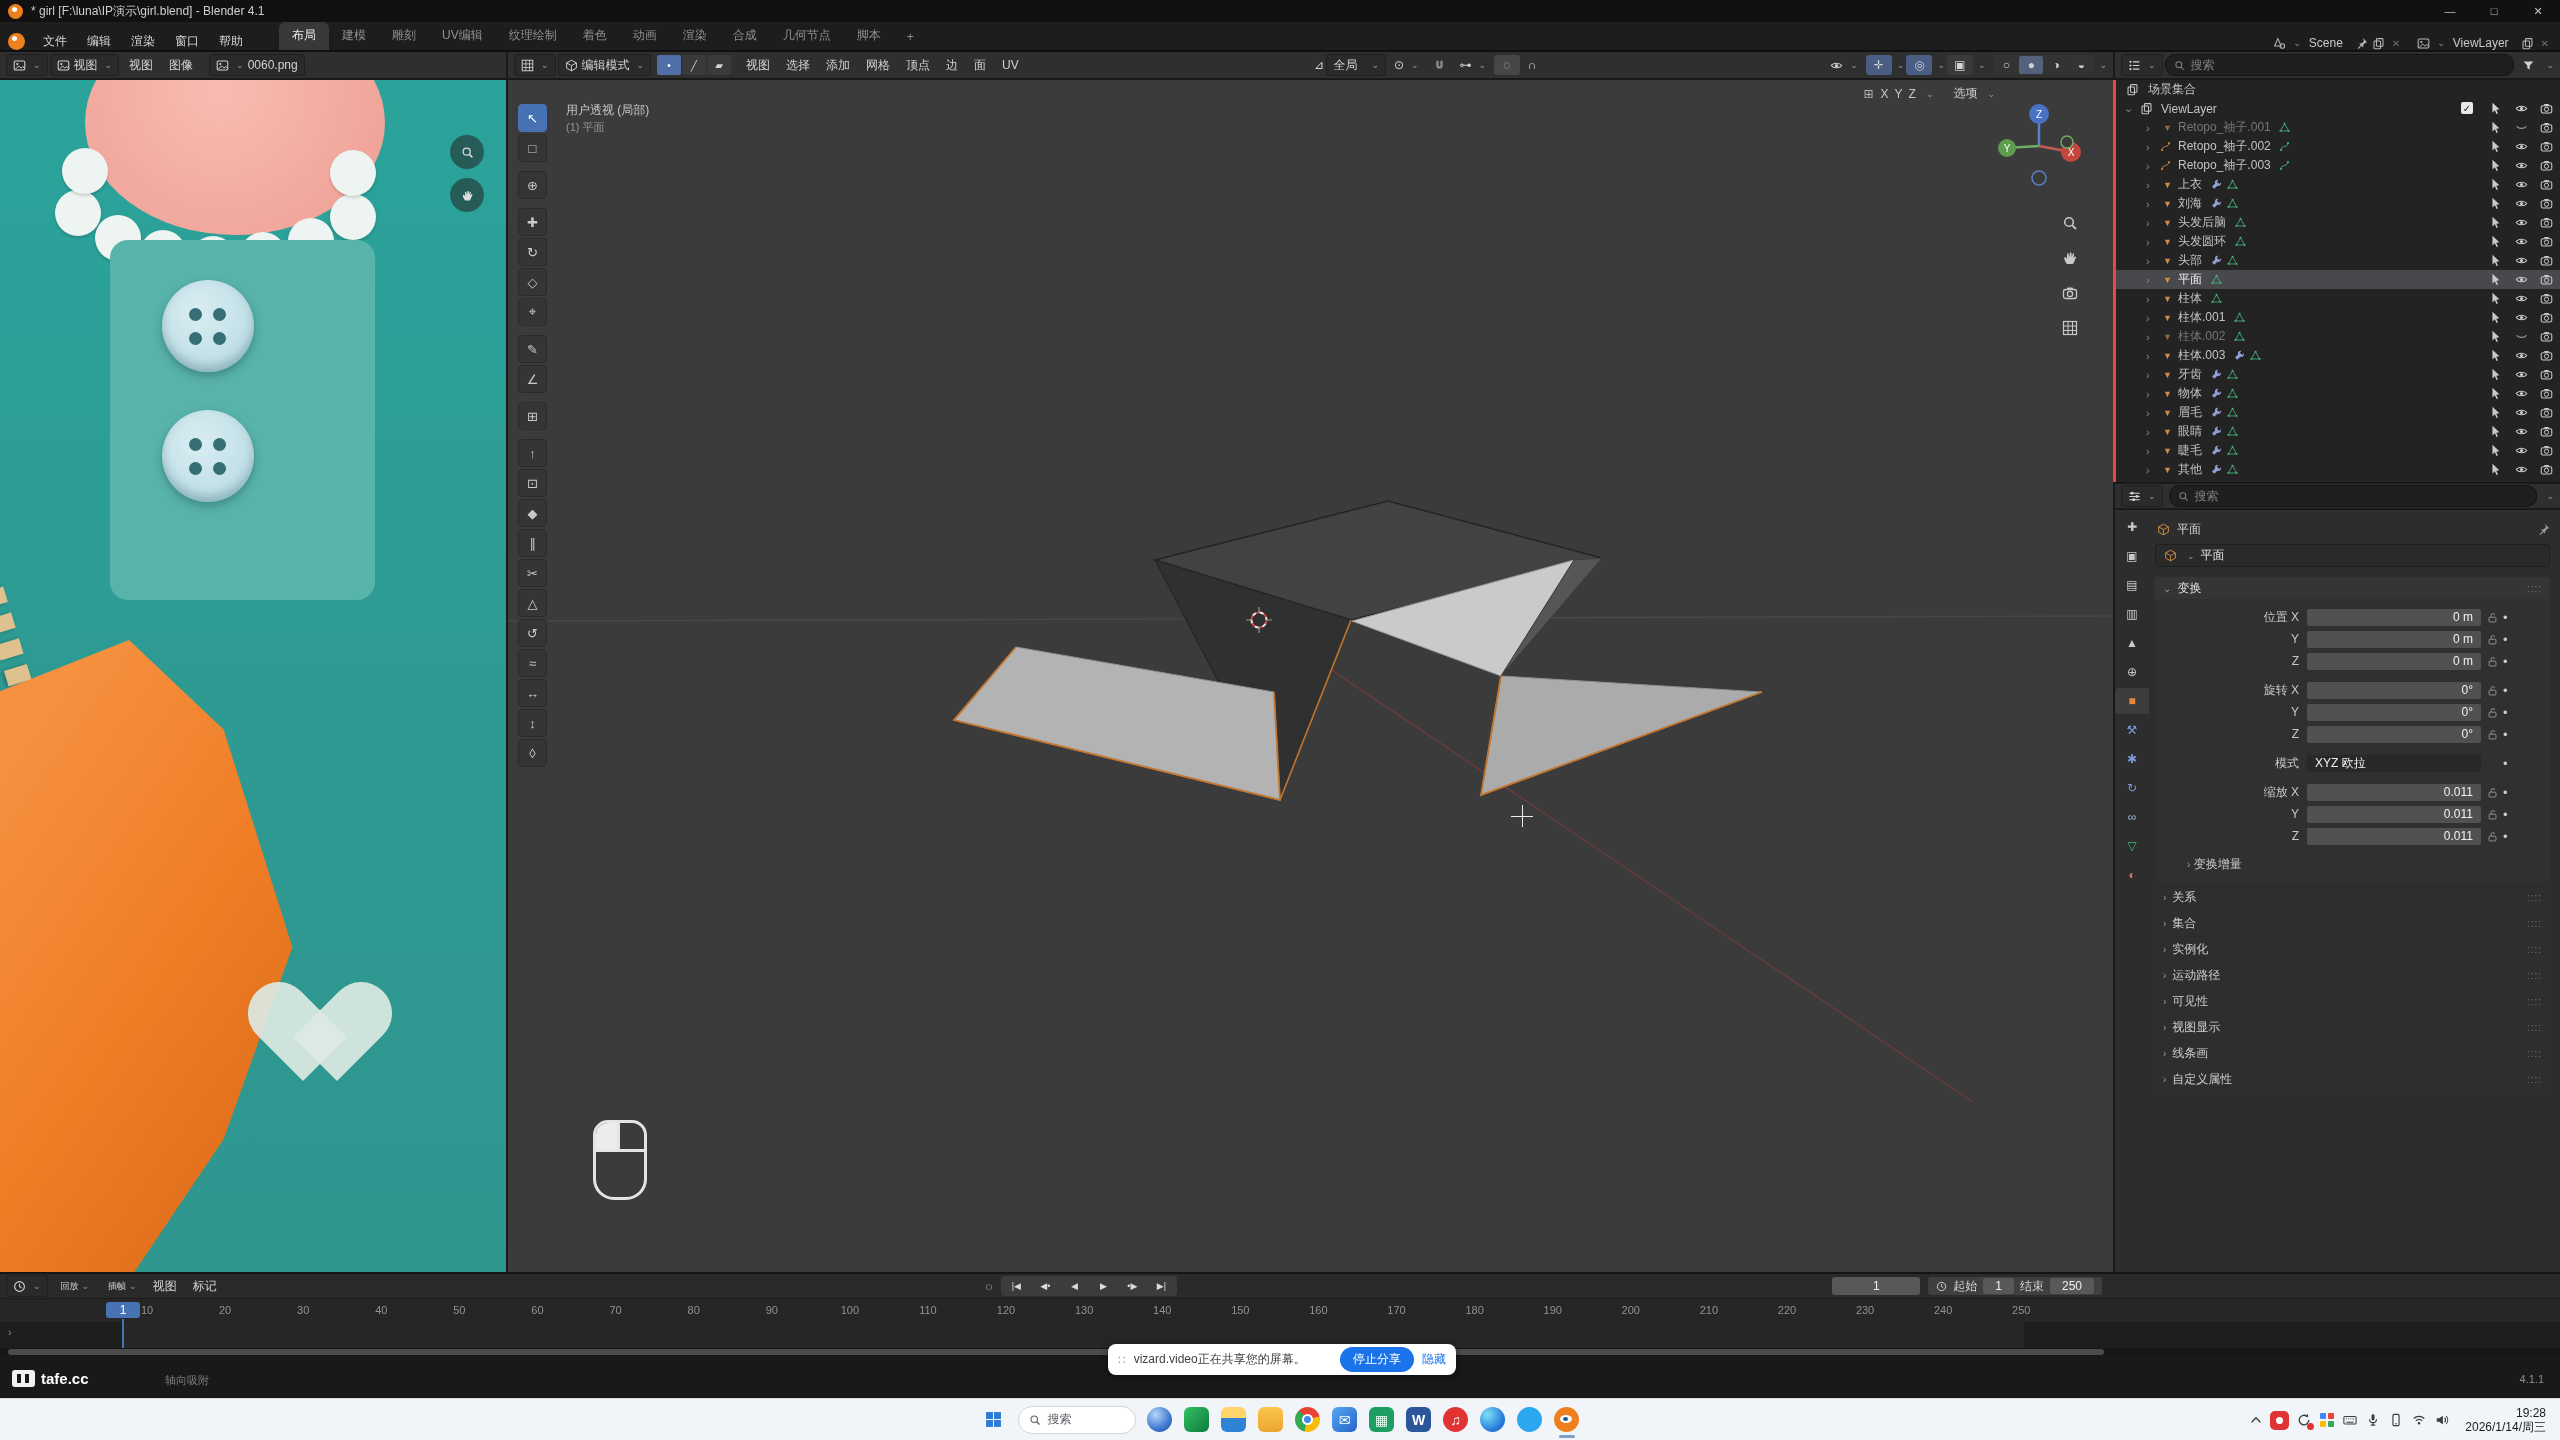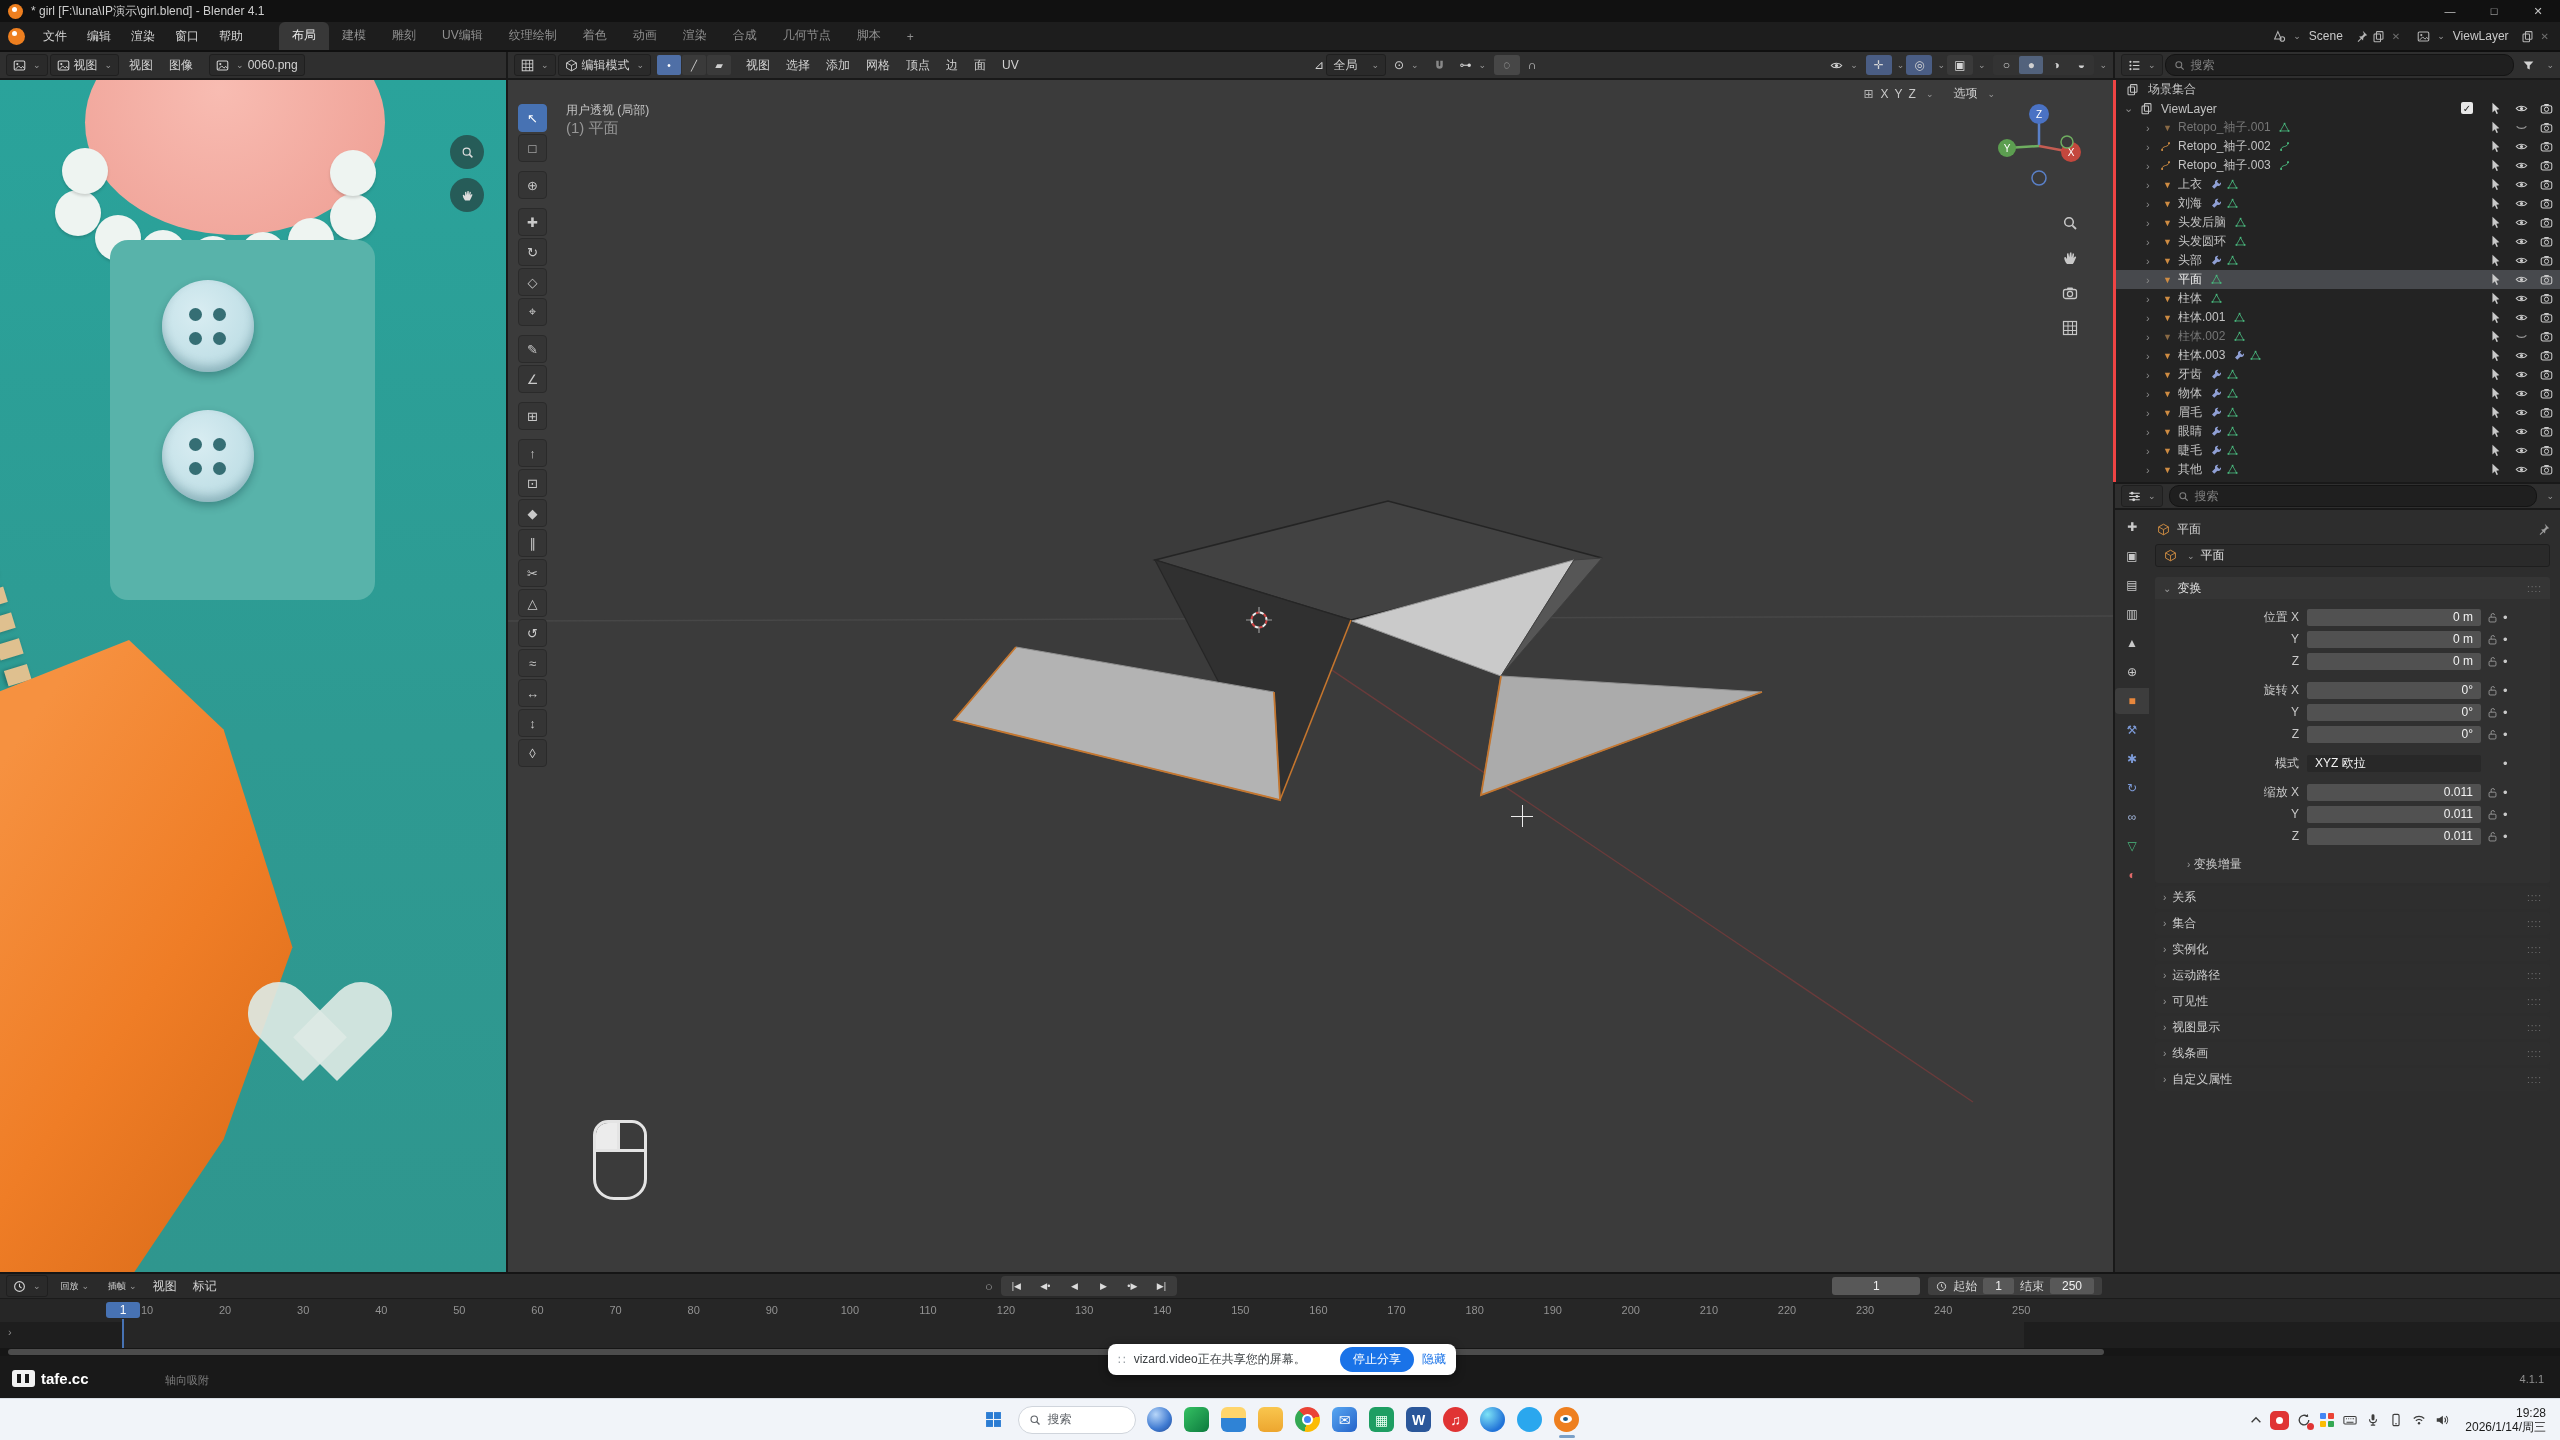--- a/index.html
+++ b/index.html
@@ -13,21 +13,21 @@
   
   #titlebar{left:0;top:0;width:2560px;height:22px;background:#111;display:flex;align-items:center;
             padding-left:8px;box-sizing:border-box;color:#cfcfcf;}
   .blogo{width:15px;height:15px;border-radius:50%;background:#ee7f1f;position:relative;margin-right:8px;}
   .blogo::after{content:"";position:absolute;left:4px;top:3px;width:5px;height:5px;border-radius:50%;background:#fff;}
   #winbtns{margin-left:auto;display:flex;height:100%;}
   .wbtn{width:44px;height:100%;display:flex;align-items:center;justify-content:center;color:#c4c4c4;font-size:11px;}
   
   #menubar{left:0;top:22px;width:2560px;height:30px;background:#1d1d1d;display:flex;align-items:flex-end;
            box-sizing:border-box;border-bottom:2px solid #101010;}
-  #menubar .inner{display:flex;align-items:center;height:28px;width:100%;padding:0 8px;}
+  #menubar .inner{display:flex;align-items:flex-end;height:28px;width:100%;padding:0 8px;}
   .menu-item{padding:0 10px;height:100%;display:flex;align-items:center;color:#d4d4d4;}
   #tabs{display:flex;align-items:flex-end;height:28px;margin-left:26px;}
   .wtab{padding:5px 13px 6px;border-radius:6px 6px 0 0;color:#909090;white-space:nowrap;}
   .wtab.active{background:#383838;color:#eaeaea;}
   #scenebar{margin-left:auto;display:flex;align-items:center;gap:4px;color:#c9c9c9;}
   .sc-ic{color:#b5b5b5;}
   .dimx{color:#6f6f6f;font-size:10px;padding:0 3px;}
   
   .edhead{top:52px;height:28px;background:#2f2f2f;border-bottom:2px solid #191919;box-sizing:border-box;
           display:flex;align-items:center;padding:0 6px;gap:2px;}
@@ -65,21 +65,21 @@
   .heart{position:absolute;left:275px;top:905px;width:120px;height:110px;}
   .heart::before,.heart::after{content:"";position:absolute;top:0;width:62px;height:96px;border-radius:50px 50px 0 0;
          background:#dde9e4;opacity:.92;}
   .heart::before{left:28px;transform:rotate(-45deg);transform-origin:0 100%;}
   .heart::after{left:0px;transform:rotate(45deg);transform-origin:100% 100%;}
   .navfloat{position:absolute;width:34px;height:34px;border-radius:50%;background:rgba(35,35,35,.55);
             display:flex;align-items:center;justify-content:center;color:#ddd;}
   
   #vp{left:506px;top:80px;width:1607px;height:1192px;background:#3b3b3b;overflow:hidden;border-left:2px solid #191919;box-sizing:border-box;}
   #vp-overlay-txt{left:58px;top:22px;color:#c5c5c5;line-height:17px;}
-  #vp-overlay-txt .sub{color:#969696;font-size:15px;}
+  #vp-overlay-txt .sub{color:#969696;font-size:11px;}
   #toolcol{left:10px;top:24px;display:flex;flex-direction:column;gap:2px;}
   .tool{width:29px;height:28px;background:#353535;border:1px solid #2a2a2a;border-radius:4px;color:#c9c9c9;
         display:flex;align-items:center;justify-content:center;font-size:13px;box-sizing:border-box;}
   .tool.active{background:#4772b3;border-color:#4772b3;color:#fff;}
   .tool.gap{margin-top:7px;}
   #axisrow{right:118px;top:5px;display:flex;align-items:center;gap:7px;color:#d0d0d0;}
   #axisrow .axl{color:#c9c9c9;}
   #gizmo{right:26px;top:18px;}
   .vnavcol{right:30px;top:130px;display:flex;flex-direction:column;gap:9px;color:#c8c8c8;}
   .vnavcol .nbtn{width:26px;height:26px;display:flex;align-items:center;justify-content:center;}

